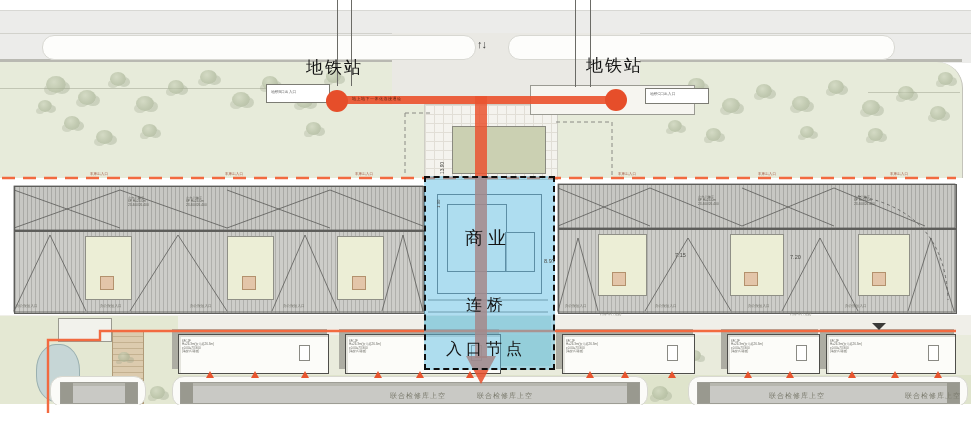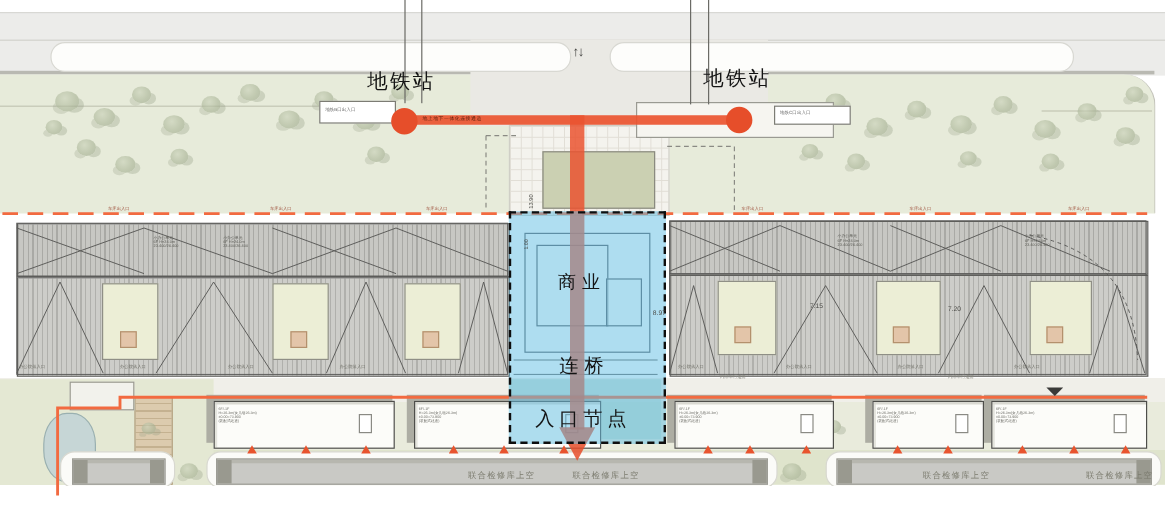--- a/index.html
+++ b/index.html
@@ -248,21 +248,21 @@
           <polygon points="891,378 899,378 895,371"></polygon>
           <polygon points="934,378 942,378 938,371"></polygon>
       </g>
     </g>
   </svg>
 
   <div class="blue-zone" style="left:424px;top:176px;width:127px;height:190px;"></div>
 
   <div class="lbl" style="left:306px;top:56px;font-size:17px;letter-spacing:2px;">地铁站</div>
   <div class="lbl" style="left:586px;top:54px;font-size:17px;letter-spacing:2px;">地铁站</div>
-  <div class="lbl" style="left:465px;top:226px;font-size:15px;letter-spacing:5px;">商业</div>
+  <div class="lbl" style="left:465px;top:226px;font-size:18px;letter-spacing:5px;">商业</div>
   <div class="lbl" style="left:466px;top:295px;font-size:16px;letter-spacing:5px;">连桥</div>
   <div class="lbl" style="left:446px;top:339px;font-size:16px;letter-spacing:4px;text-align:center;">入口节点</div>
   <div class="lbl" style="left:477px;top:38px;font-size:11px;color:#3c3c3a;letter-spacing:-1px;">↑↓</div>
   <div class="tiny" style="left:352px;top:96px;color:#5a1d0c;transform:scale(.45);letter-spacing:1px;z-index:42;">地上地下一体化连接通道</div>
 
   <div class="deplbl" style="left:390px;top:391px;">联合检修库上空</div>
   <div class="deplbl" style="left:477px;top:391px;">联合检修库上空</div>
   <div class="deplbl" style="left:769px;top:391px;">联合检修库上空</div>
   <div class="deplbl" style="left:905px;top:391px;">联合检修库上空</div>
 

